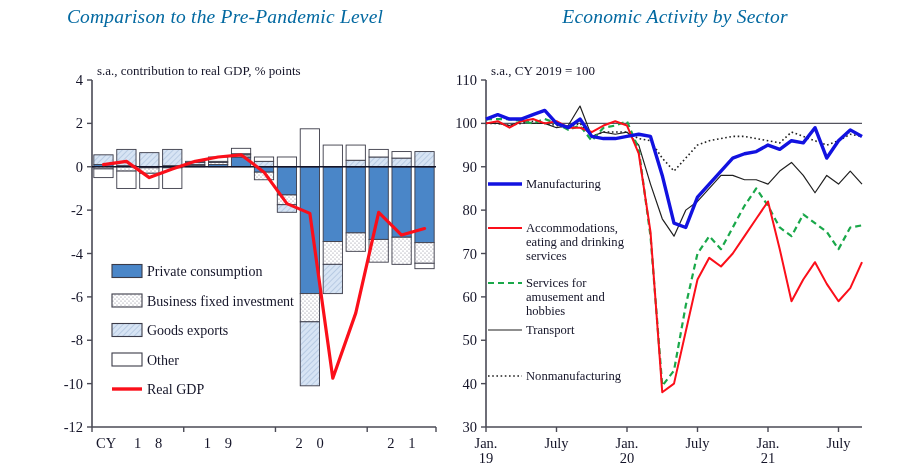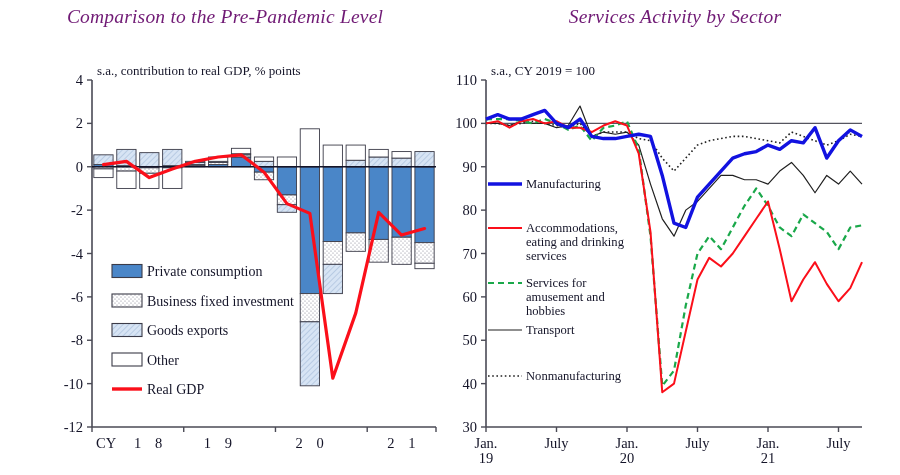--- a/index.html
+++ b/index.html
@@ -7,21 +7,21 @@
     width:900px;height:475px;background:#ffffff;overflow:hidden;
     font-family:"Liberation Serif", serif;color:#1a1a2e;
   }
   #root{position:relative;width:900px;height:475px;}
   .panel{position:absolute;top:0;height:475px;width:450px;}
   #panel-left{left:0;}
   #panel-right{left:450px;}
   .panel-title{
     position:absolute;top:6px;left:0;width:450px;text-align:center;
     font-style:italic;font-size:19.5px;font-family:"Liberation Serif", serif;
-    color:#701a75;letter-spacing:.2px;
+    color:#0369a1;letter-spacing:.2px;
   }
   svg{position:absolute;top:0;left:0;overflow:visible;}
   text{font-family:"Liberation Serif", serif;fill:#141428;}
   .ax-num{font-size:14.5px;}
   .ax-cat{font-size:14.5px;}
   .unit{font-size:13px;}
   .leg{font-size:14px;}
   .leg-sm{font-size:12.6px;}
 </style>
 </head>
@@ -149,21 +149,21 @@
           <text x="147" y="335" class="leg">Goods exports</text>
           <rect x="112" y="353" width="30" height="13" fill="#ffffff" stroke="#3b3b48" stroke-width="1.1"></rect>
           <text x="147" y="364.5" class="leg">Other</text>
           <line x1="112" y1="389" x2="142" y2="389" stroke="#fb0f1a" stroke-width="3.4"></line>
           <text x="147" y="394" class="leg">Real GDP</text>
         </g>
     </svg>
   </section>
 
   <section class="panel" id="panel-right">
-    <div class="panel-title">Services Activity by Sector</div>
+    <div class="panel-title">Economic Activity by Sector</div>
     <svg id="svg-right" width="450" height="475">
       <g id="right-plot">
           <text x="41" y="75" class="unit">s.a., CY 2019 = 100</text>
           <line x1="36" y1="80" x2="36" y2="427" stroke="#4a4a55" stroke-width="1.6"></line>
           <line x1="36" y1="427" x2="412" y2="427" stroke="#4a4a55" stroke-width="1.6"></line>
           <line x1="31" y1="80" x2="36" y2="80" stroke="#4a4a55" stroke-width="1.4"></line>
           <text x="27" y="85" class="ax-num" text-anchor="end">110</text>
           <line x1="31" y1="123.375" x2="36" y2="123.375" stroke="#4a4a55" stroke-width="1.4"></line>
           <text x="27" y="128.375" class="ax-num" text-anchor="end">100</text>
           <line x1="31" y1="166.75" x2="36" y2="166.75" stroke="#4a4a55" stroke-width="1.4"></line>

